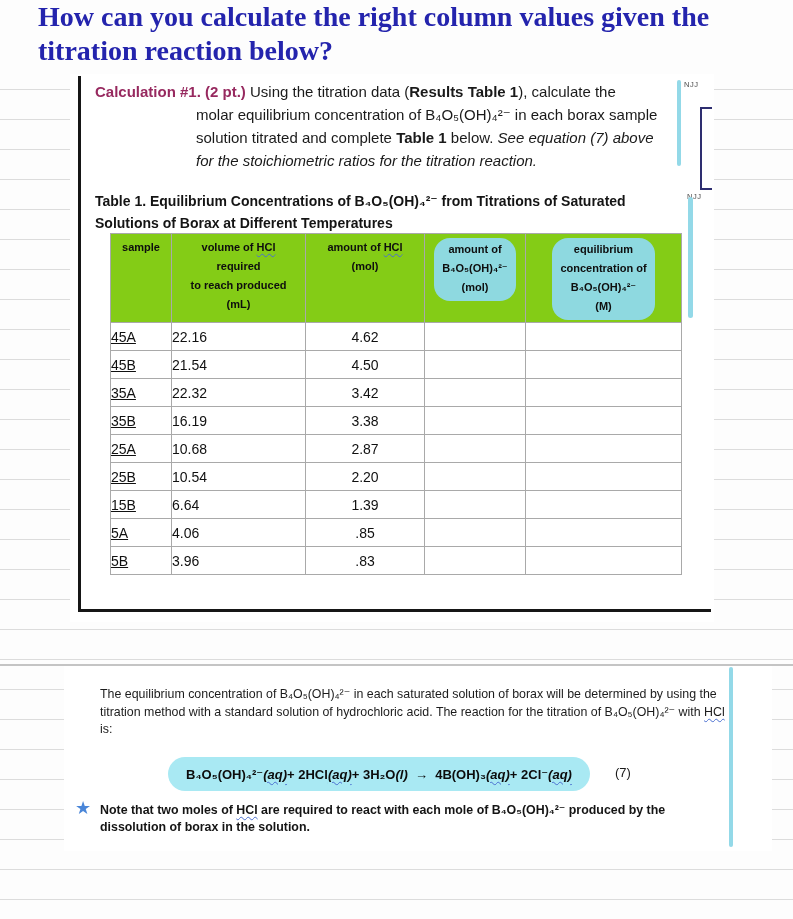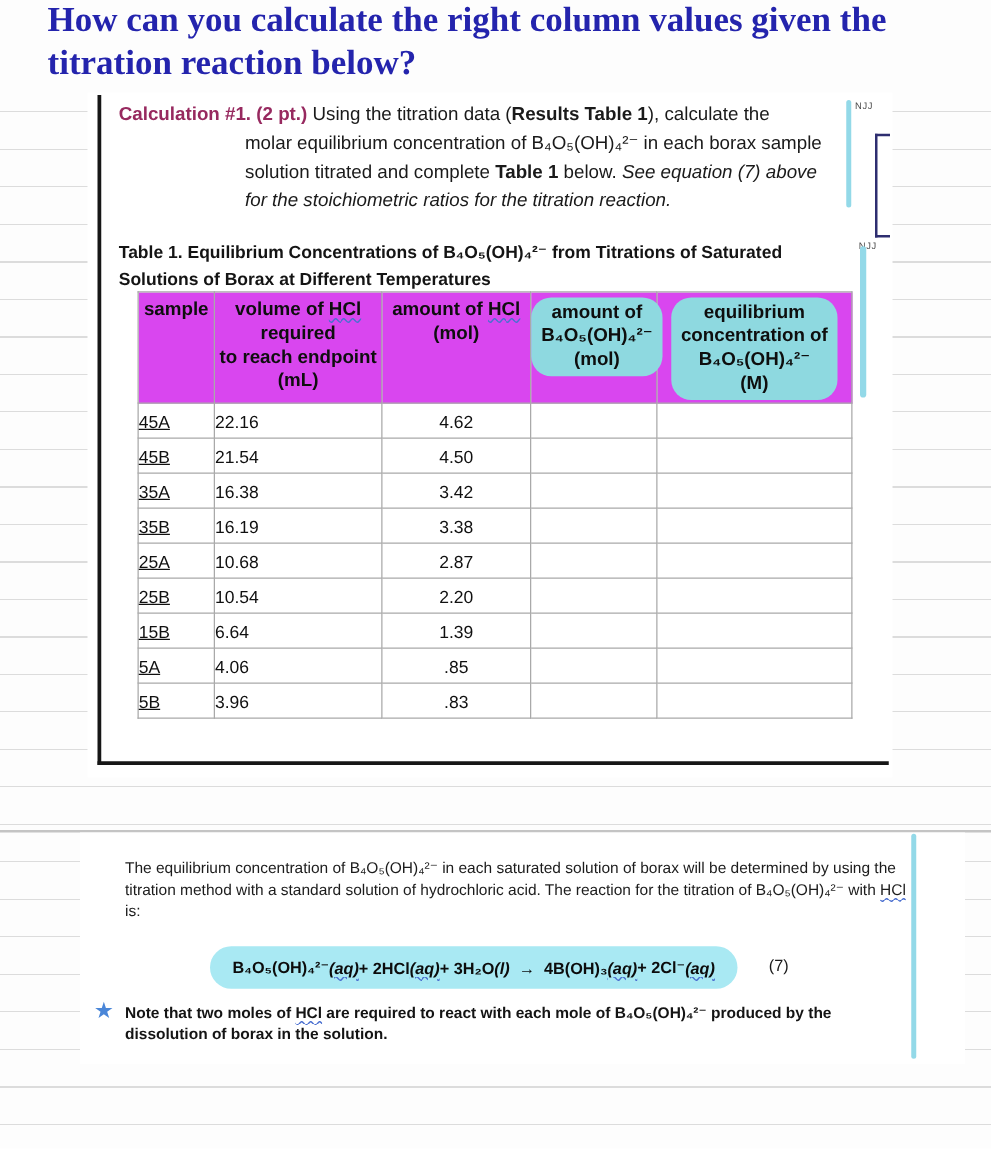--- a/index.html
+++ b/index.html
@@ -31,21 +31,21 @@
   .b{font-weight:700;}
   .i{font-style:italic;}
   .wavy{text-decoration-line:underline;text-decoration-style:wavy;text-decoration-color:#4a6fd0;text-decoration-thickness:1px;text-underline-offset:2px;}
   .tbl-title{position:absolute;left:95px;top:190px;font-size:14px;font-weight:700;line-height:22px;white-space:nowrap;color:#141414;}
   table.results{
     position:absolute;left:110px;top:233px;width:571px;
     border-collapse:collapse;table-layout:fixed;
   }
   table.results th,table.results td{border:1px solid #a9a9a9;padding:0;}
   table.results th{
-    background:#d946ef;font-size:15px;line-height:19px;font-weight:700;
+    background:#84cc16;font-size:11px;line-height:19px;font-weight:700;
     vertical-align:top;padding-top:4px;text-align:center;height:84px;color:#0e0e0e;
   }
   table.results td{height:27px;font-size:14px;background:#fff;color:#101010;}
   td.c-sample{text-align:left;text-decoration:underline;}
   td.c-vol{text-align:left;padding-left:7px;}
   td.c-amt{text-align:center;}
   .blob{display:inline-block;background:#8ed9e0;border-radius:16px;padding:2px 8px 4px 8px;}
   
   .njj{position:absolute;font-size:7.5px;color:#4a4a4a;letter-spacing:.5px;}
   .hl-line{position:absolute;border-radius:3px;background:#93d9e8;}
@@ -97,21 +97,21 @@
     <colgroup>
       <col style="width:61px">
         <col style="width:134px">
         <col style="width:119px">
         <col style="width:101px">
         <col style="width:156px">
     </colgroup>
     <thead>
       <tr>
         <th><span>sample</span></th>
-        <th><span>volume of </span><span class="wavy">HCl</span><br><span>required</span><br><span>to reach endpoint</span><br><span>(mL)</span></th>
+        <th><span>volume of </span><span class="wavy">HCl</span><br><span>required</span><br><span>to reach produced</span><br><span>(mL)</span></th>
         <th><span>amount of </span><span class="wavy">HCl</span><br><span>(mol)</span></th>
         <th><span class="blob"><span>amount of</span><br><span>B₄O₅(OH)₄²⁻</span><br><span>(mol)</span></span></th>
         <th><span class="blob"><span>equilibrium</span><br><span>concentration of</span><br><span>B₄O₅(OH)₄²⁻</span><br><span>(M)</span></span></th>
       </tr>
     </thead>
     <tbody>
         <tr>
           <td class="c-sample">45A</td>
           <td class="c-vol">22.16</td>
           <td class="c-amt">4.62</td>
@@ -120,21 +120,21 @@
         </tr>
         <tr>
           <td class="c-sample">45B</td>
           <td class="c-vol">21.54</td>
           <td class="c-amt">4.50</td>
           <td class="c-amt"></td>
           <td class="c-amt"></td>
         </tr>
         <tr>
           <td class="c-sample">35A</td>
-          <td class="c-vol">16.38</td>
+          <td class="c-vol">22.32</td>
           <td class="c-amt">3.42</td>
           <td class="c-amt"></td>
           <td class="c-amt"></td>
         </tr>
         <tr>
           <td class="c-sample">35B</td>
           <td class="c-vol">16.19</td>
           <td class="c-amt">3.38</td>
           <td class="c-amt"></td>
           <td class="c-amt"></td>

